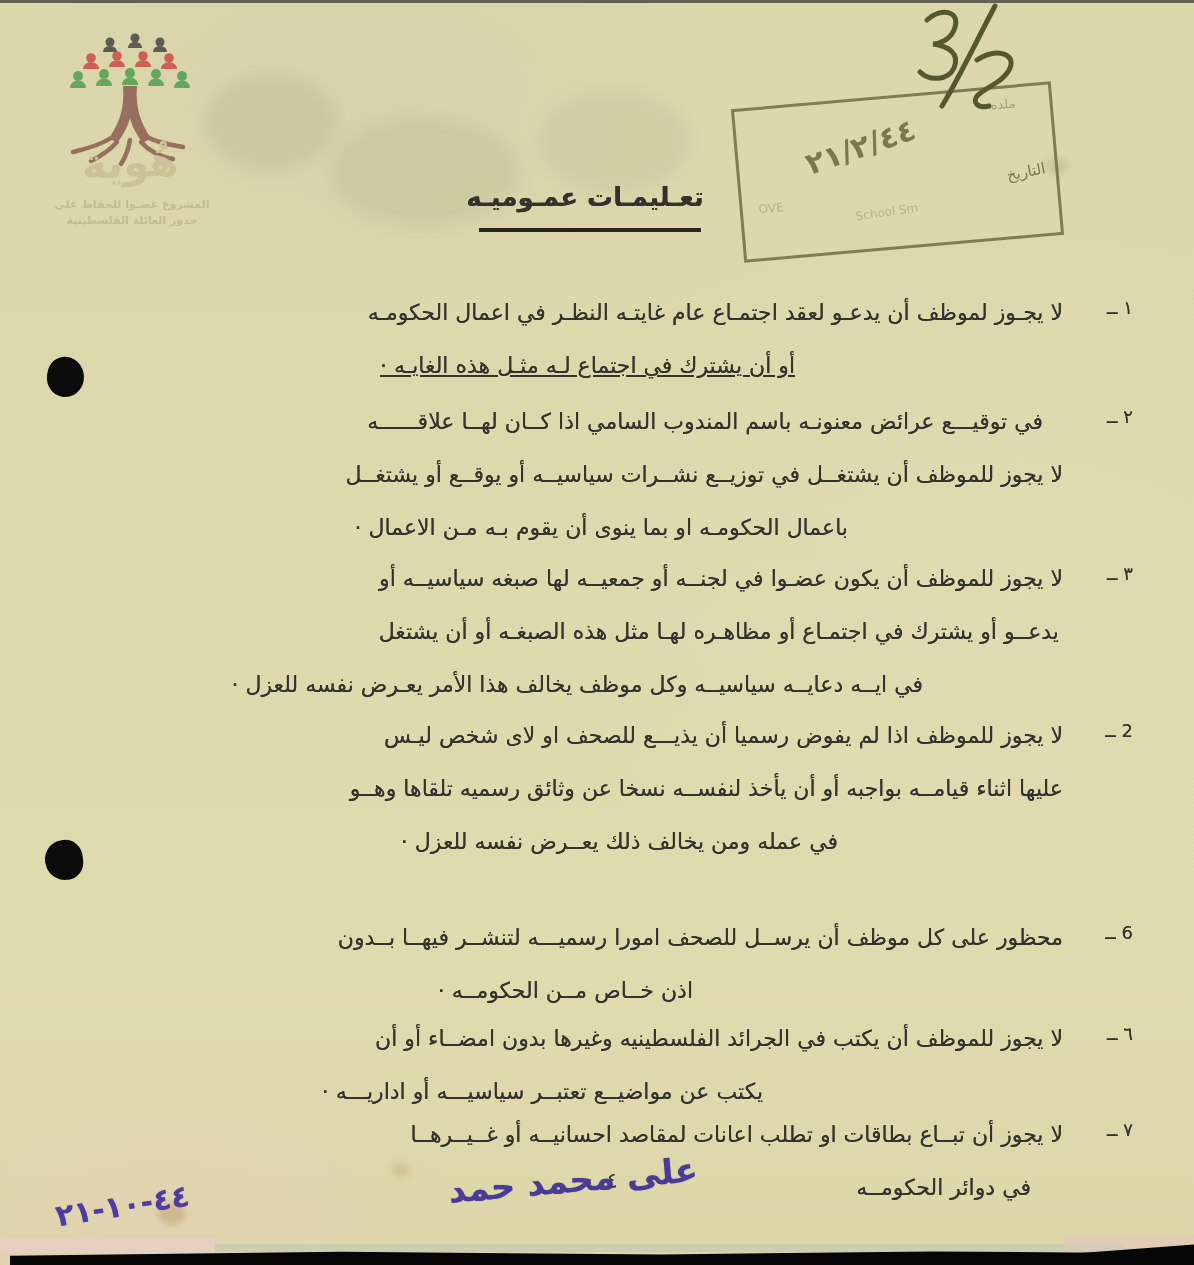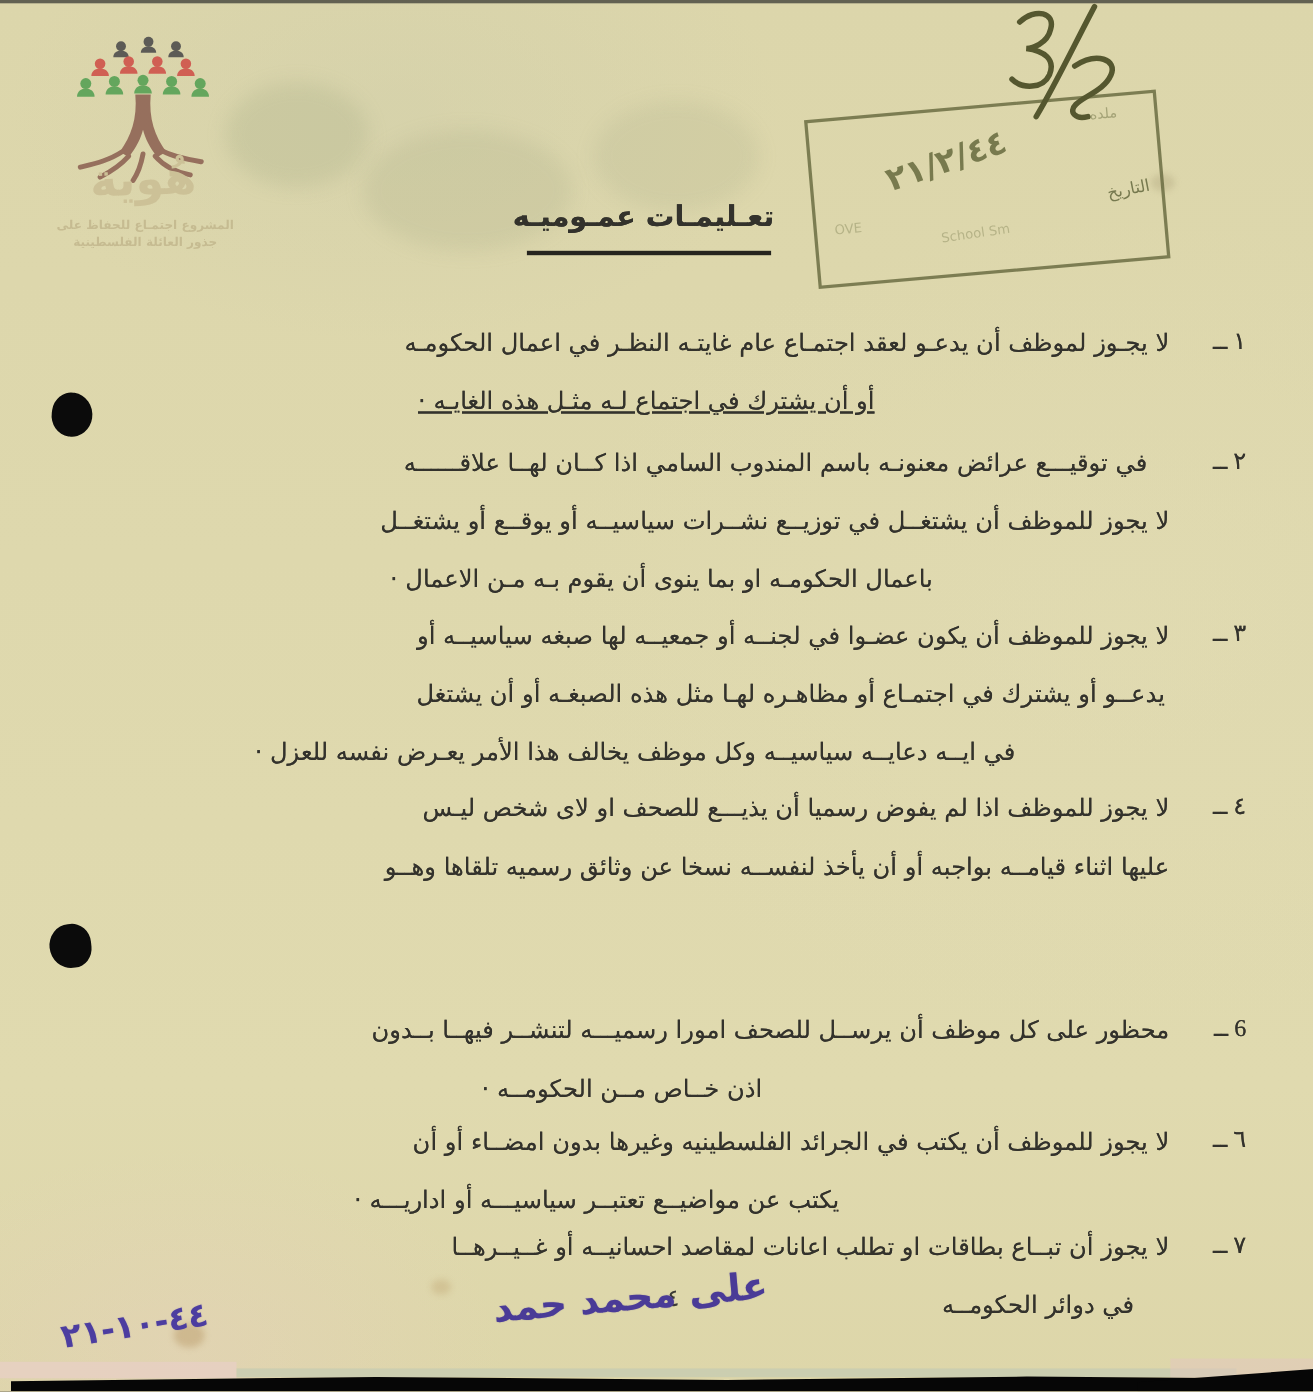--- a/index.html
+++ b/index.html
@@ -46,22 +46,22 @@
   #stamp .latA{left:16px;top:92px;} #stamp .latB{left:112px;top:106px;transform:rotate(-3deg);}
   
   #title{position:absolute;top:182px;left:0;width:100%;text-align:center;
     font-size:26px;font-weight:bold;direction:rtl;transform:translateX(-12px);
     text-shadow:0 0 .5px #33322c;}
   #titleline{position:absolute;top:228px;left:479px;width:222px;height:4px;background:#26251f;}
   
   .para{position:absolute;right:131px;left:55px;direction:rtl;text-align:right;font-size:22px;}
   .para .line{line-height:34px;height:34px;margin-bottom:19px;white-space:nowrap;
     text-shadow:0 0 .4px rgba(51,50,44,.8);}
-  .para .num{position:absolute;right:-70px;top:1px;white-space:nowrap;font-size:22px;
-    text-shadow:0 0 .4px rgba(51,50,44,.8);font-family:Liberation Serif, serif;}
+  .para .num{position:absolute;right:-70px;top:1px;white-space:nowrap;font-size:18px;
+    text-shadow:0 0 .4px rgba(51,50,44,.8);}
   #p1{top:296px;} #p2{top:405px;} #p3{top:562px;} #p4{top:719px;}
   #p5{top:921px;} #p6{top:1022px;} #p7{top:1118px;}
   #p1 .l2{margin-right:268px;text-decoration:underline;}
   #p2 .l2{margin-right:20px;} #p2 .l3{margin-right:215px;}
   #p3 .l2{margin-right:4px;}  #p3 .l3{margin-right:140px;}
   #p4 .l2{margin-right:25px;} #p4 .l3{margin-right:0;} #p4 .l4{margin-right:225px;}
   #p5 .l2{margin-right:370px;}
   #p6 .l2{margin-right:300px;}
   #p7 .l2{margin-right:32px;}
   
@@ -124,21 +124,21 @@
           <circle cx="101" cy="44" r="5"></circle>
             <path d="M93,56 C93,46 109,46 109,56 Z"></path>
           <circle cx="127" cy="46" r="5"></circle>
             <path d="M119,58 C119,48 135,48 135,58 Z"></path>
         </g>
         <path fill="#8d6253" d="M68,56 C70,78 64,94 54,108 L62,113 C69,104 73,96 75,88 C77,96 81,104 88,113 L96,108 C86,94 80,78 82,56 Z"></path>
         <path stroke="#8d6253" stroke-width="4.5" fill="none" stroke-linecap="round" d="M56,108 C44,116 30,119 18,122 M62,112 C54,121 44,127 36,131 M75,110 C73,121 70,128 66,134 M86,112 C94,121 106,127 118,129 M92,107 C103,113 116,115 128,117"></path>
       </g>
     </svg>
     <div class="wordmark">هُوية</div>
-    <div class="tag tag1">المشروع اجتمـاع للحفاظ على</div>
+    <div class="tag tag1">المشروع عضـوا للحفاظ على</div>
     <div class="tag tag2">جذور العائلة الفلسطينية</div>
   </div>
 
   <svg id="archmark" width="180" height="112" viewBox="0 0 180 112" aria-label="3/2">
     <g stroke="#55572f" stroke-width="5" fill="none" stroke-linecap="round">
       <path d="M62,18 C76,5 95,9 90,25 C87,38 73,42 68,42 C84,44 95,52 89,66 C83,79 64,79 55,70"></path>
       <path d="M130,4 C114,34 94,76 77,104"></path>
       <path d="M112,58 C132,45 151,52 145,66 C139,80 121,85 113,93 C106,100 113,107 124,104"></path>
     </g>
   </svg>
@@ -165,23 +165,24 @@
     <div class="line l1">لا يجوز للموظف أن يشتغــل في توزيــع نشــرات سياسيــه أو يوقــع أو يشتغــل</div>
     <div class="line l3">باعمال الحكومـه او بما ينوى أن يقوم بـه مـن الاعمال ·</div>
   </div>
   <div class="para" id="p3">
     <span class="num">٣ ــ</span>
     <div class="line l1">لا يجوز للموظف أن يكون عضـوا في لجنــه أو جمعيــه لها صبغه سياسيــه أو</div>
     <div class="line l2">يدعــو أو يشترك في اجتمـاع أو مظاهـره لهـا مثل هذه الصبغـه أو أن يشتغل</div>
     <div class="line l3">في ايــه دعايــه سياسيــه وكل موظف يخالف هذا الأمر يعـرض نفسه للعزل ·</div>
   </div>
   <div class="para" id="p4">
-    <span class="num">٤ ــ</span>
+    <span class="num">2 ــ</span>
     <div class="line l1">لا يجوز للموظف اذا لم يفوض رسميا أن يذيـــع للصحف او لاى شخص ليـس</div>
     <div class="line l3">عليها اثناء قيامــه بواجبه أو أن يأخذ لنفســه نسخا عن وثائق رسميه تلقاها وهــو</div>
+    <div class="line l4">في عمله ومن يخالف ذلك يعــرض نفسه للعزل ·</div>
   </div>
   <div class="para" id="p5">
     <span class="num">6 ــ</span>
     <div class="line l1">محظور على كل موظف أن يرســل للصحف امورا رسميـــه لتنشــر فيهــا بــدون</div>
     <div class="line l2">اذن خــاص مــن الحكومــه ·</div>
   </div>
   <div class="para" id="p6">
     <span class="num">٦ ــ</span>
     <div class="line l1">لا يجوز للموظف أن يكتب في الجرائد الفلسطينيه وغيرها بدون امضــاء أو أن</div>
     <div class="line l2">يكتب عن مواضيــع تعتبــر سياسيـــه أو اداريـــه ·</div>

